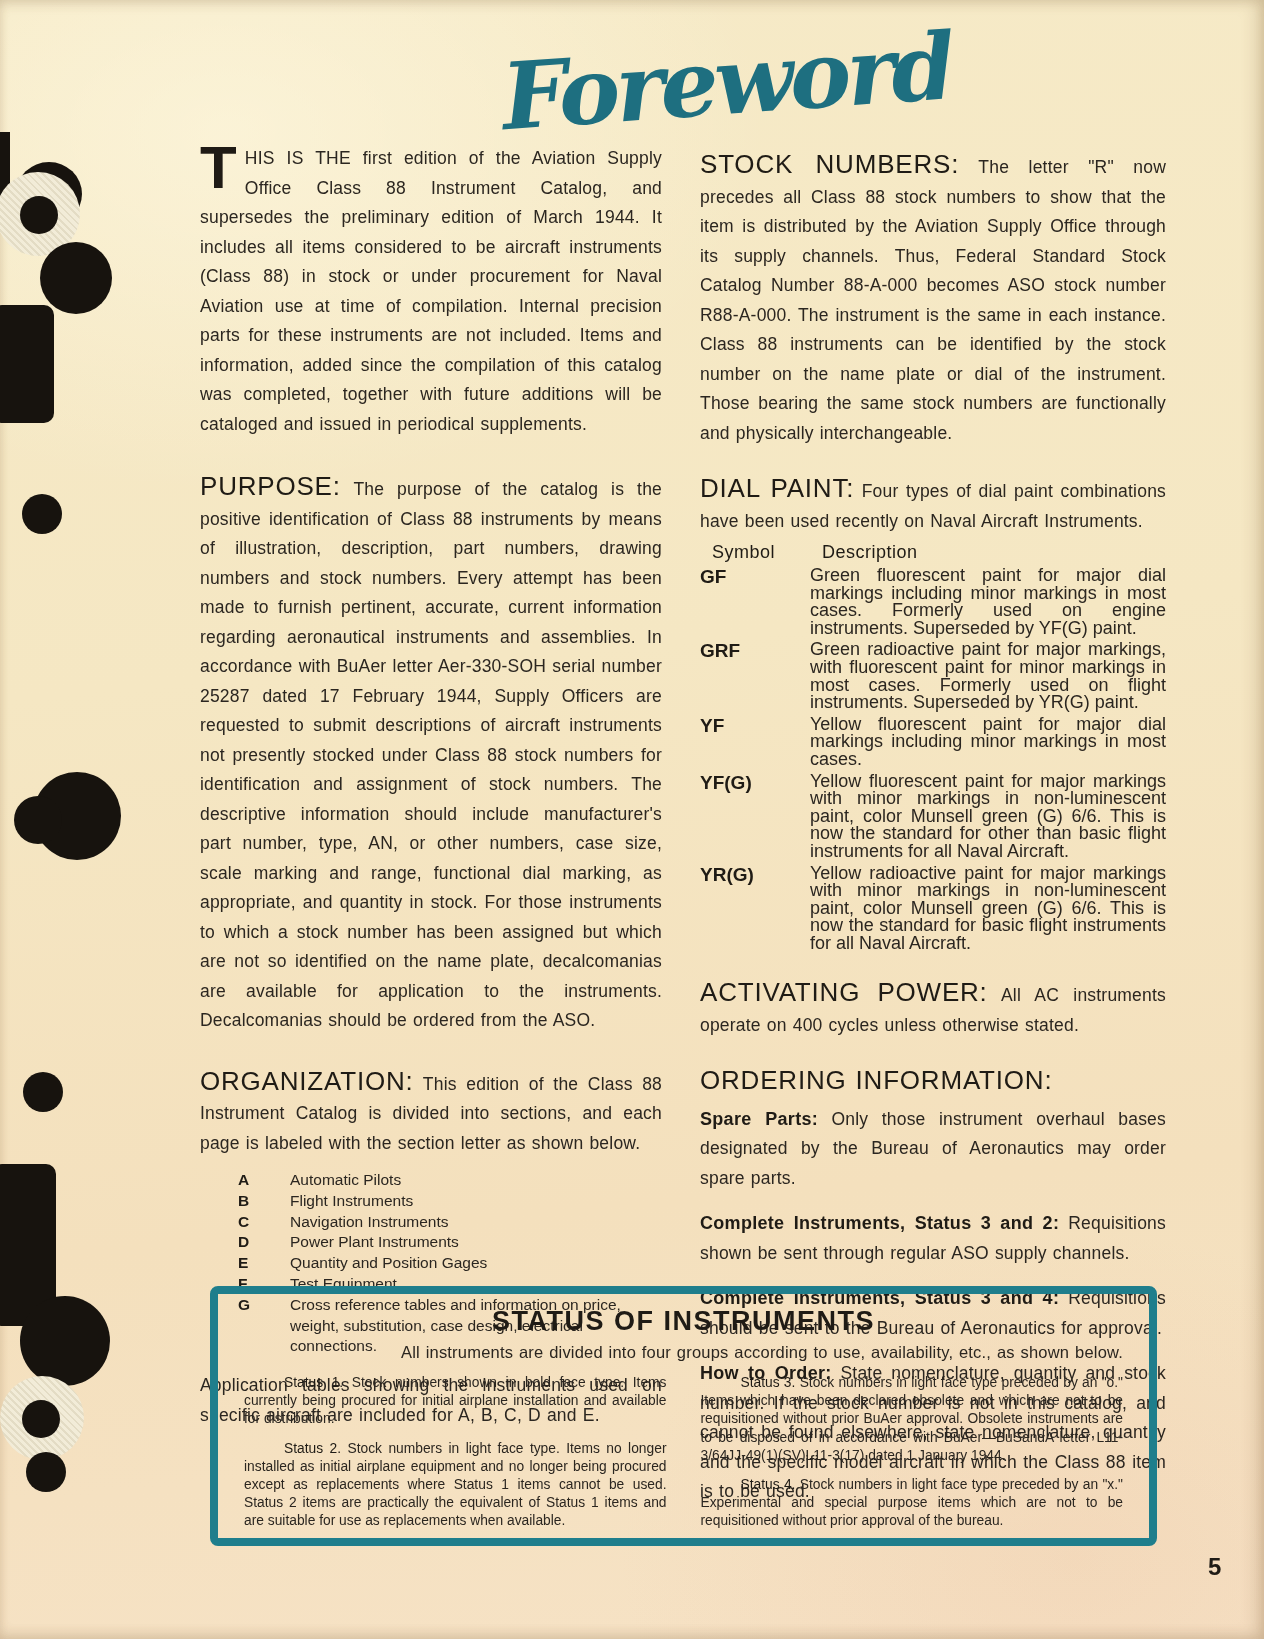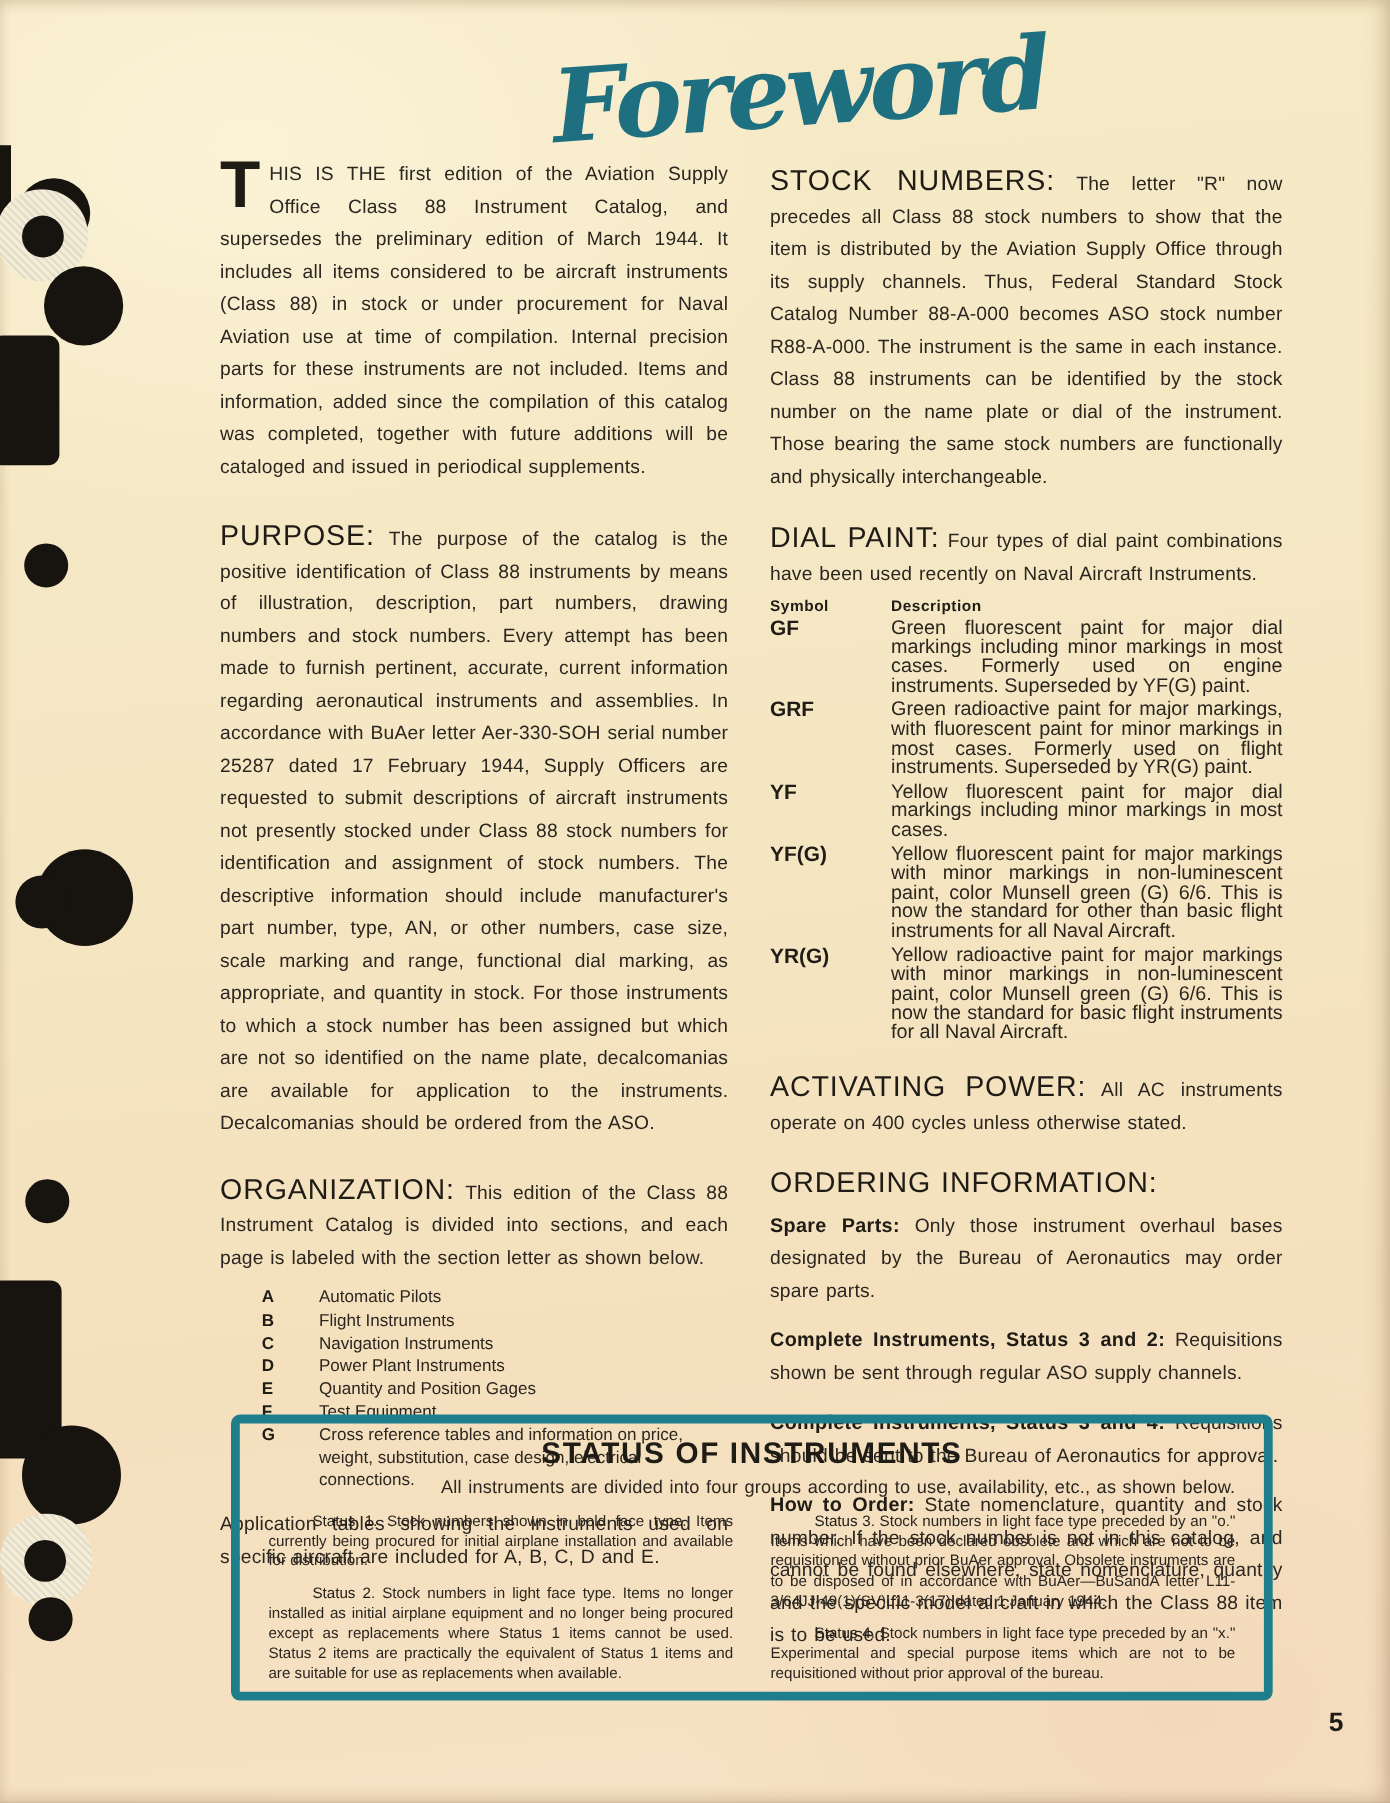--- a/index.html
+++ b/index.html
@@ -38,21 +38,21 @@
   .lead-sm{font-weight:bold;font-size:18px;letter-spacing:0.3px;color:#1f1b15;}
   .dropcap{float:left;font-weight:bold;font-size:60px;line-height:44px;padding:2px 8px 0 0;color:#1f1b15;}
   .sp-intro{margin-top:2px;}
   .sp-purpose{margin-top:33px;}
   .sp-org{margin-top:31px;}
   .org-list{margin:12px 0 14px 38px;}
   .org-row{display:flex;font-size:15.5px;line-height:20.8px;text-align:left;}
   .org-letter{width:52px;font-weight:bold;flex:0 0 52px;color:#1f1b15;}
   .org-text{flex:1;}
   
-  .dp-head{display:flex;font-weight:bold;font-size:14px;letter-spacing:0.5px;margin-top:6px;color:#1f1b15;}
+  .dp-head{display:flex;font-weight:normal;font-size:18px;letter-spacing:0.5px;margin-top:6px;color:#1f1b15;margin-left:12px;}
   .dp-sym-h{flex:0 0 110px;text-align:left;}
   .dp-desc-h{flex:1;text-align:left;}
   .dp-row{display:flex;margin-top:4px;}
   .dp-sym{flex:0 0 110px;font-weight:bold;font-size:19px;text-align:left;color:#1f1b15;line-height:19px;}
   .dp-desc{flex:1;font-size:18px;line-height:17.6px;text-align:justify;}
   .sp-sect{margin-top:26px;}
   .sp-item{margin-top:16px;}
   
   .status-box{
     position:absolute;left:210px;top:1286px;width:947px;height:260px;

